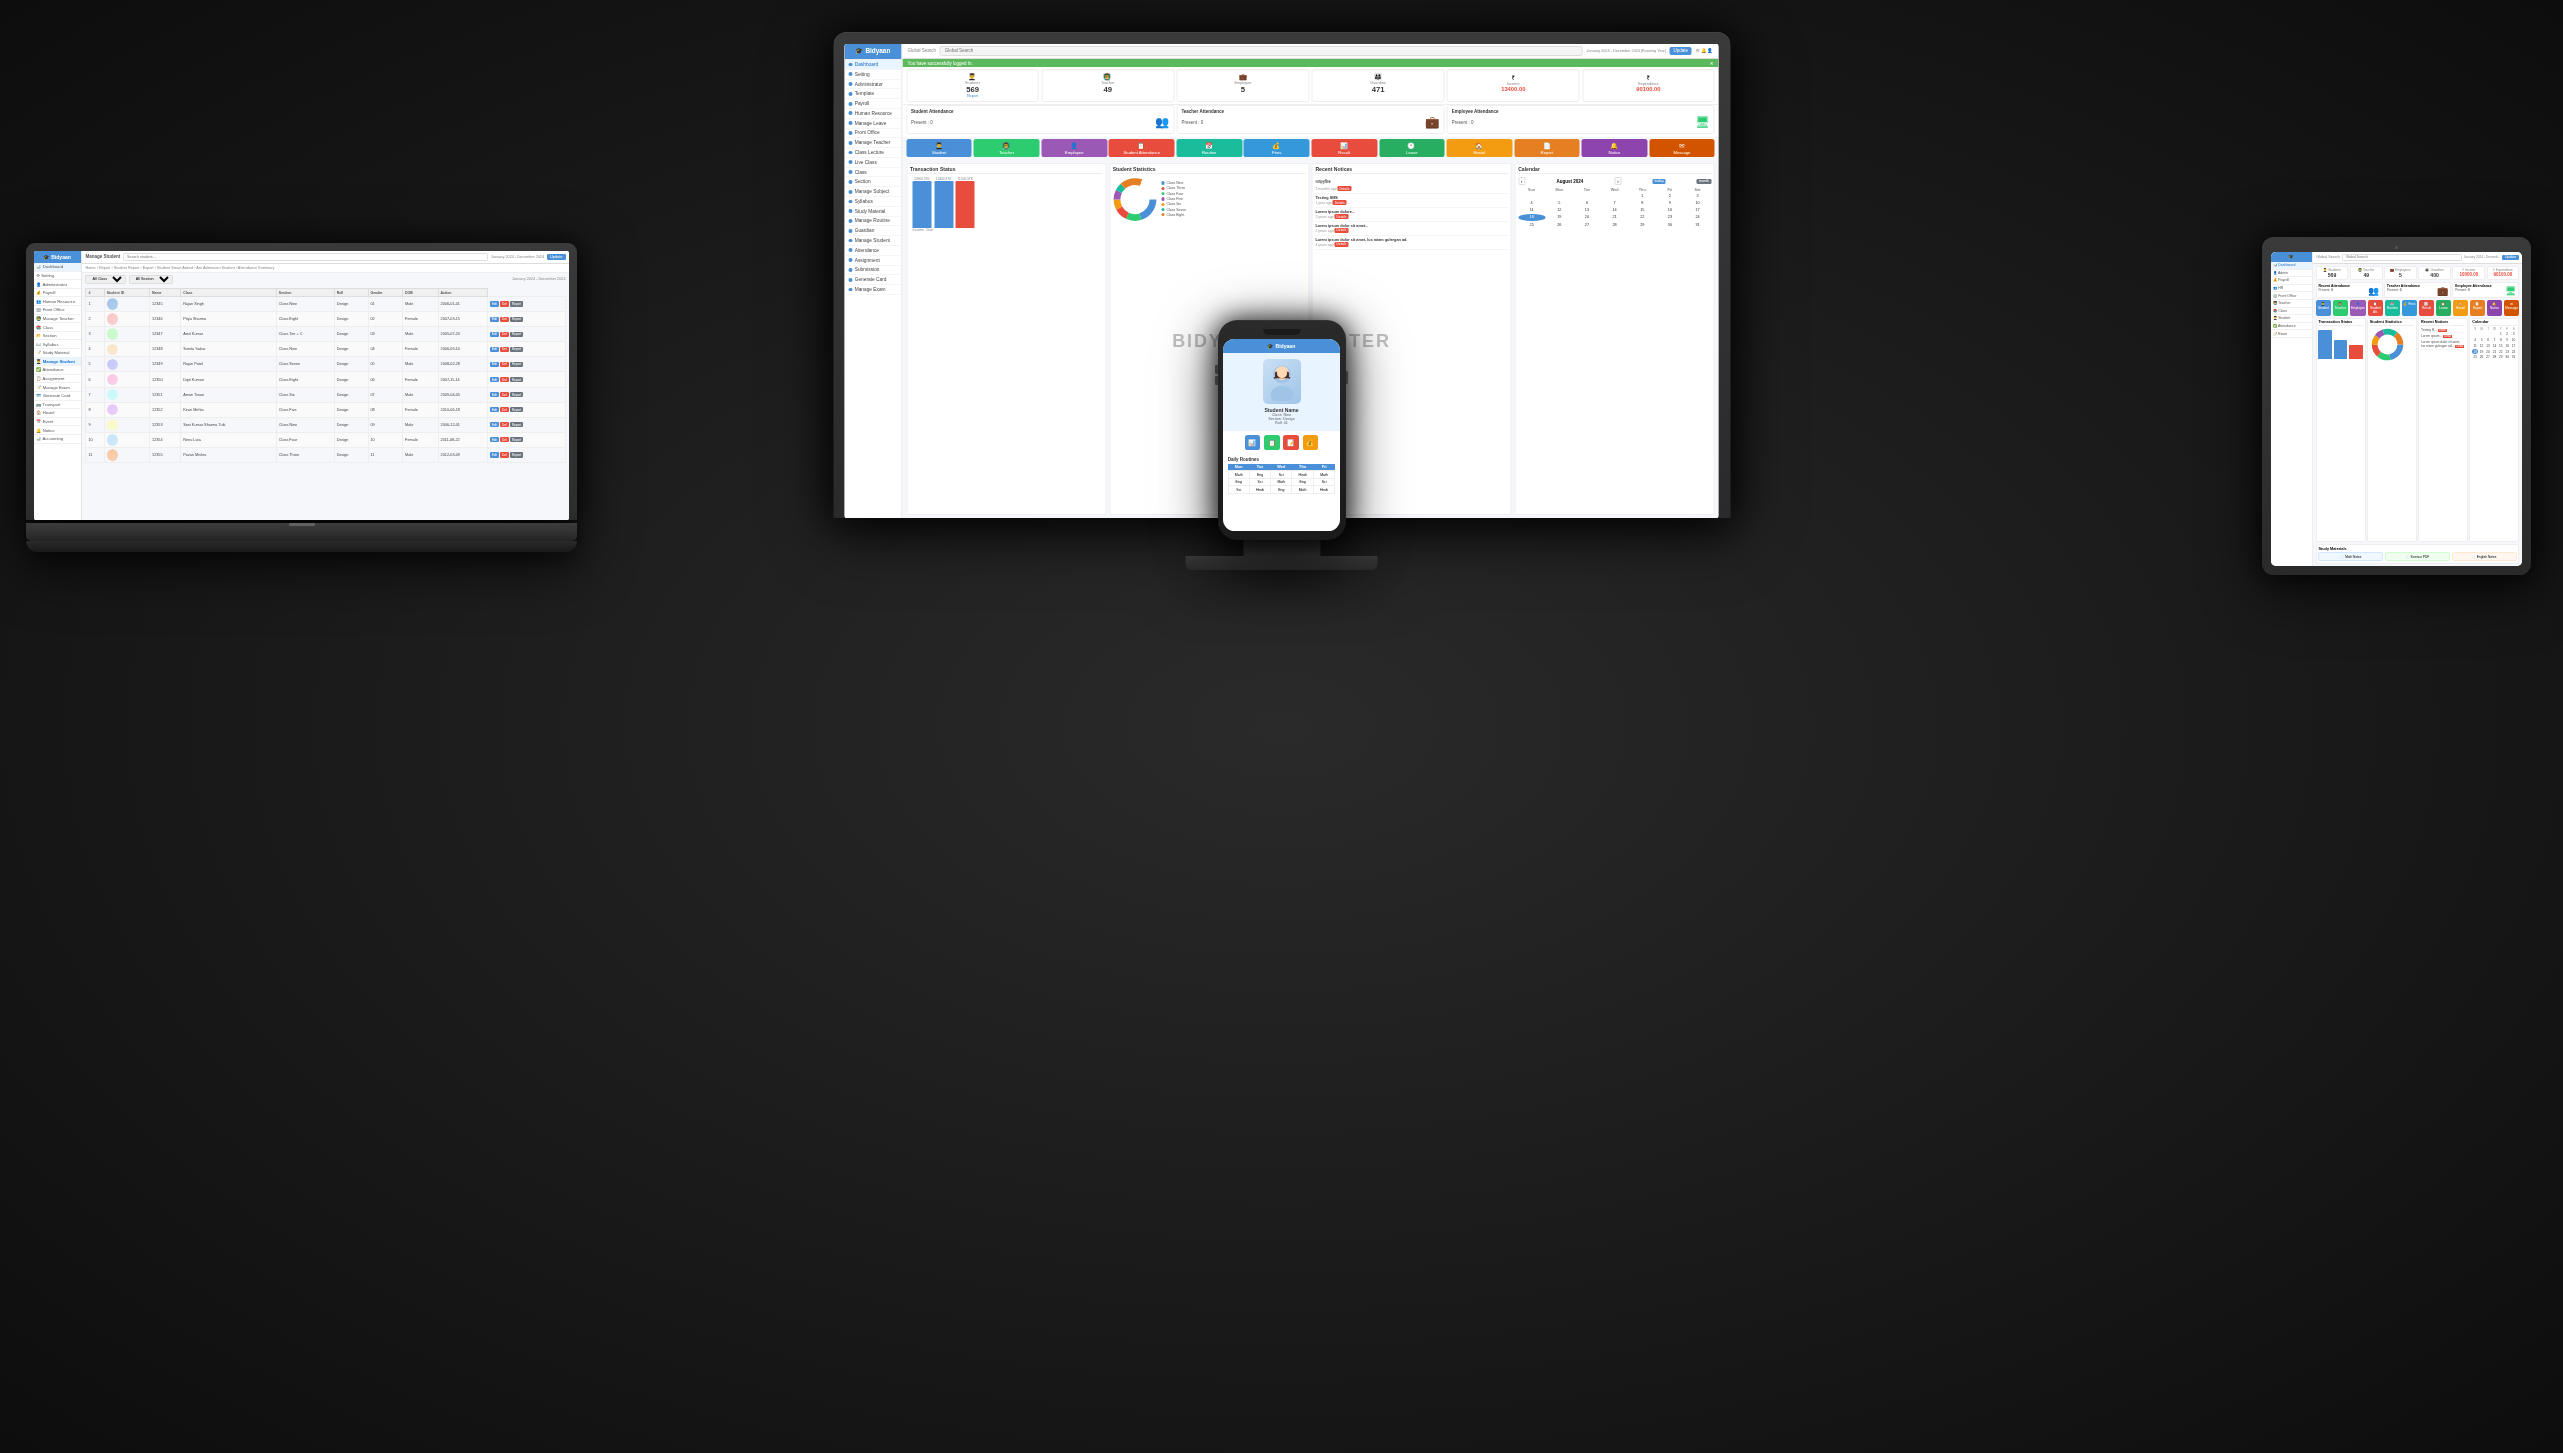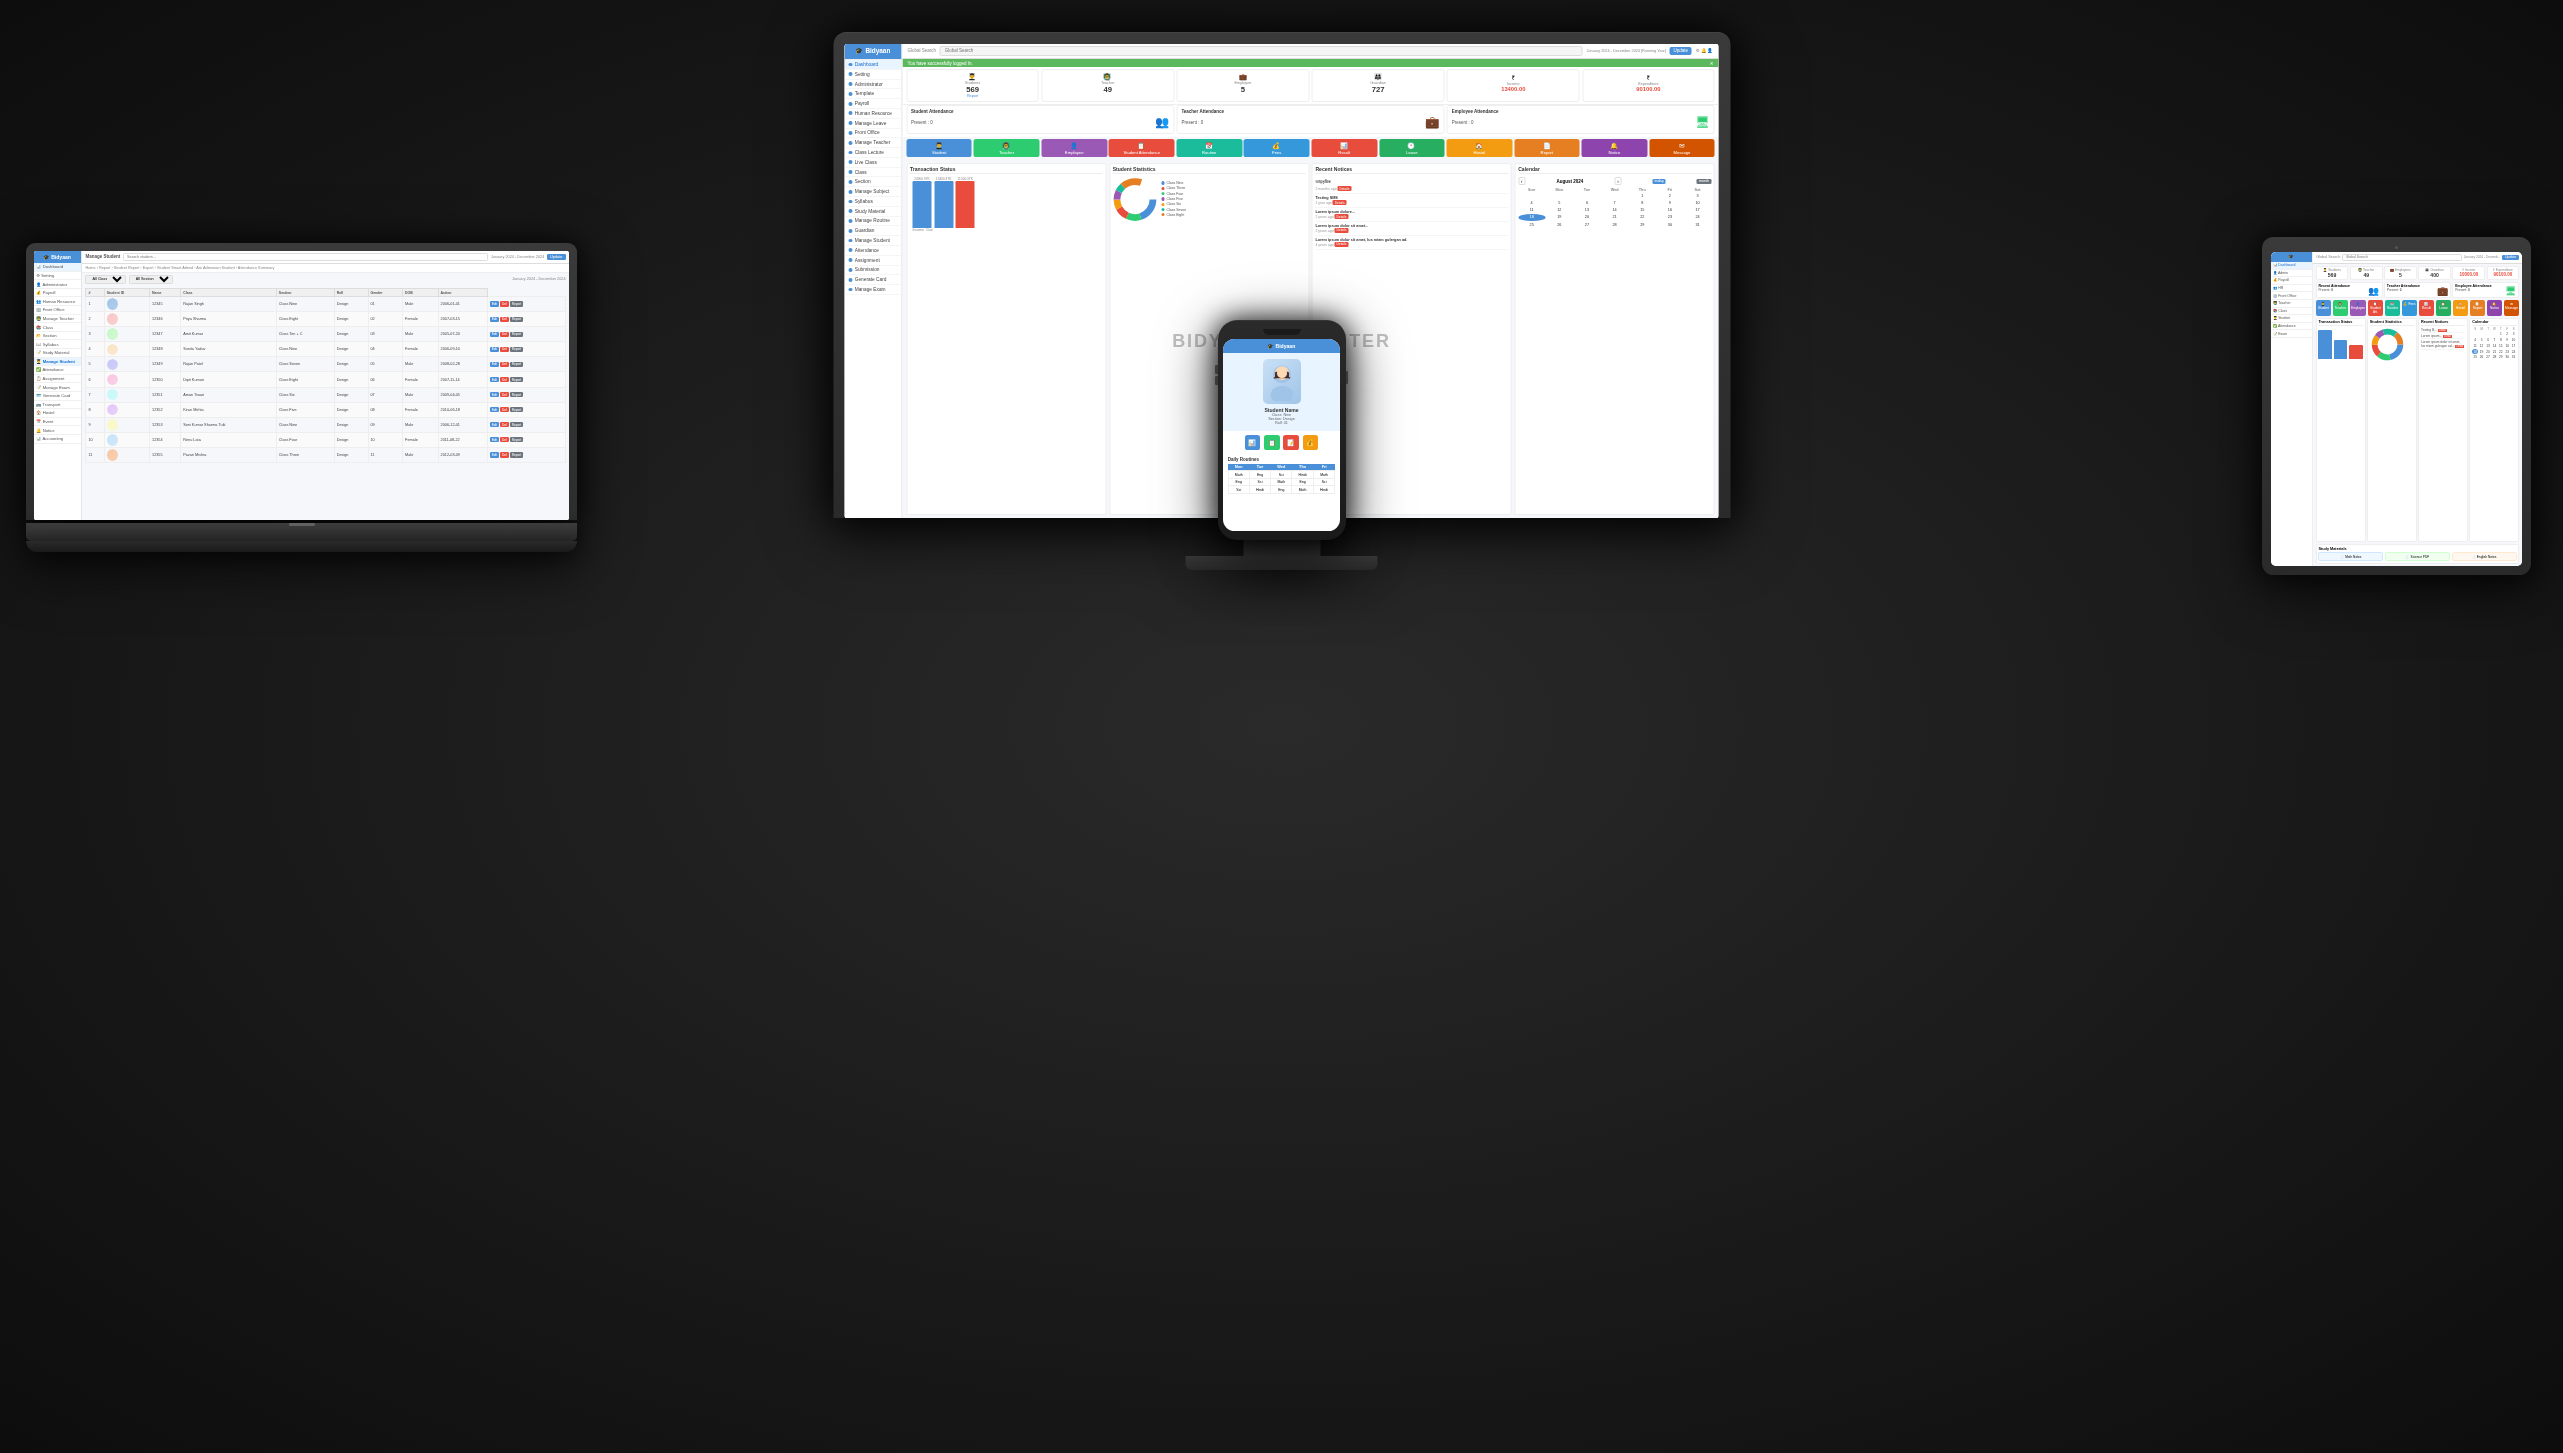--- a/index.html
+++ b/index.html
@@ -962,21 +962,21 @@
                 <div class="stat-value">49</div>
               </div>
               <div class="stat-card">
                 <div class="stat-icon">💼</div>
                 <div class="stat-label">Employee</div>
                 <div class="stat-value">5</div>
               </div>
               <div class="stat-card">
                 <div class="stat-icon">👨‍👩‍👧</div>
                 <div class="stat-label">Guardian</div>
-                <div class="stat-value">727</div>
+                <div class="stat-value">471</div>
               </div>
               <div class="stat-card income">
                 <div class="stat-icon">₹</div>
                 <div class="stat-label">Income</div>
                 <div class="stat-value">13400.00</div>
               </div>
               <div class="stat-card expenditure">
                 <div class="stat-icon">₹</div>
                 <div class="stat-label">Expenditure</div>
                 <div class="stat-value">90100.00</div>

